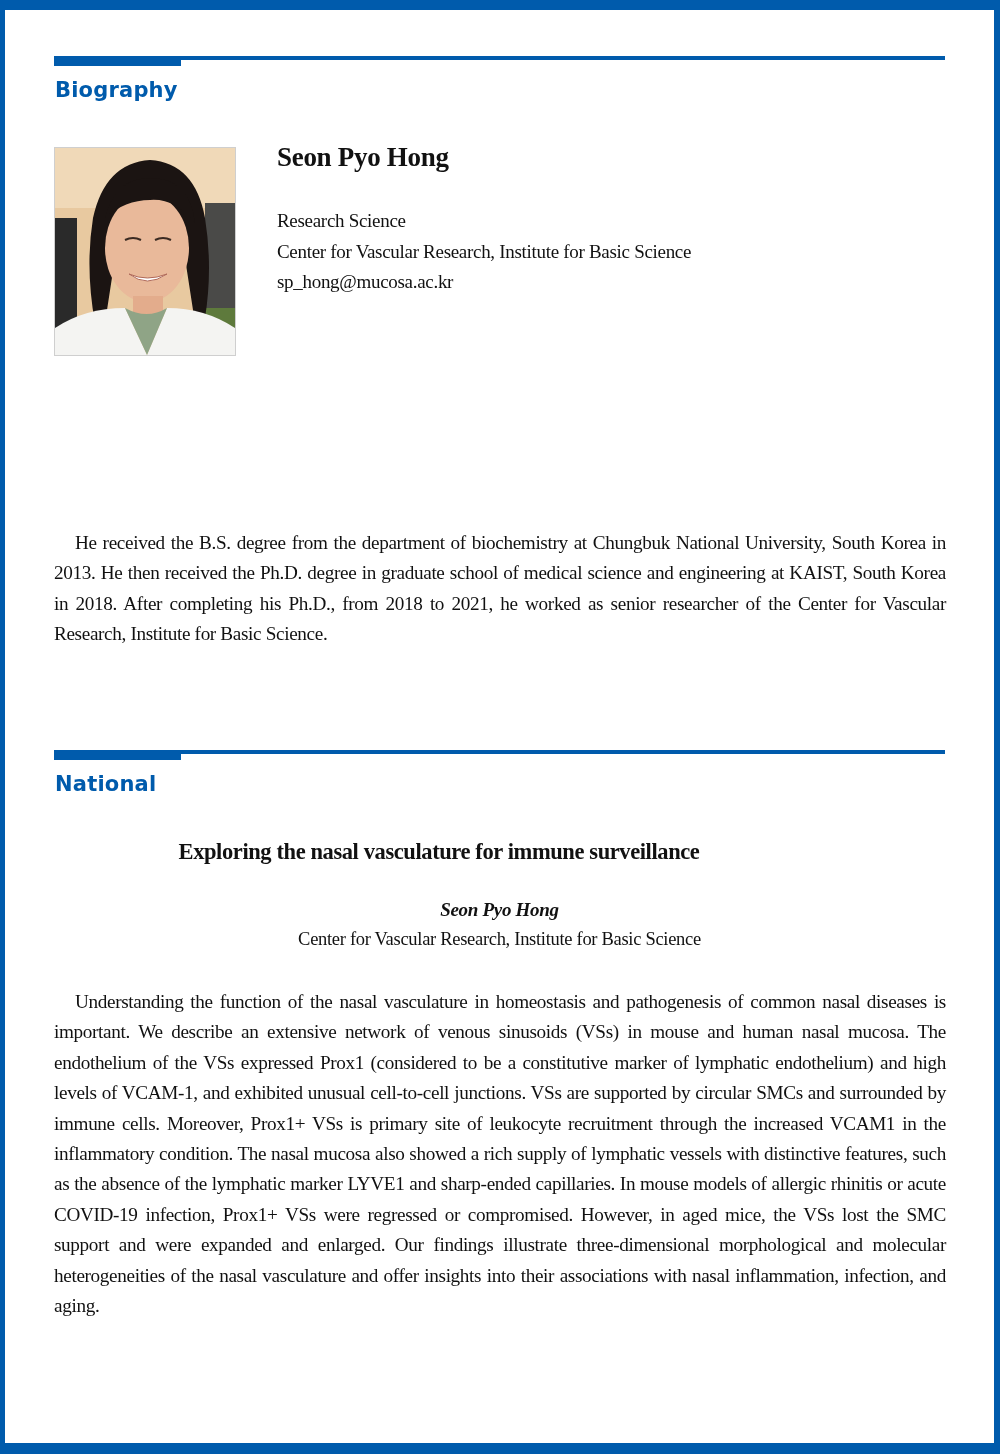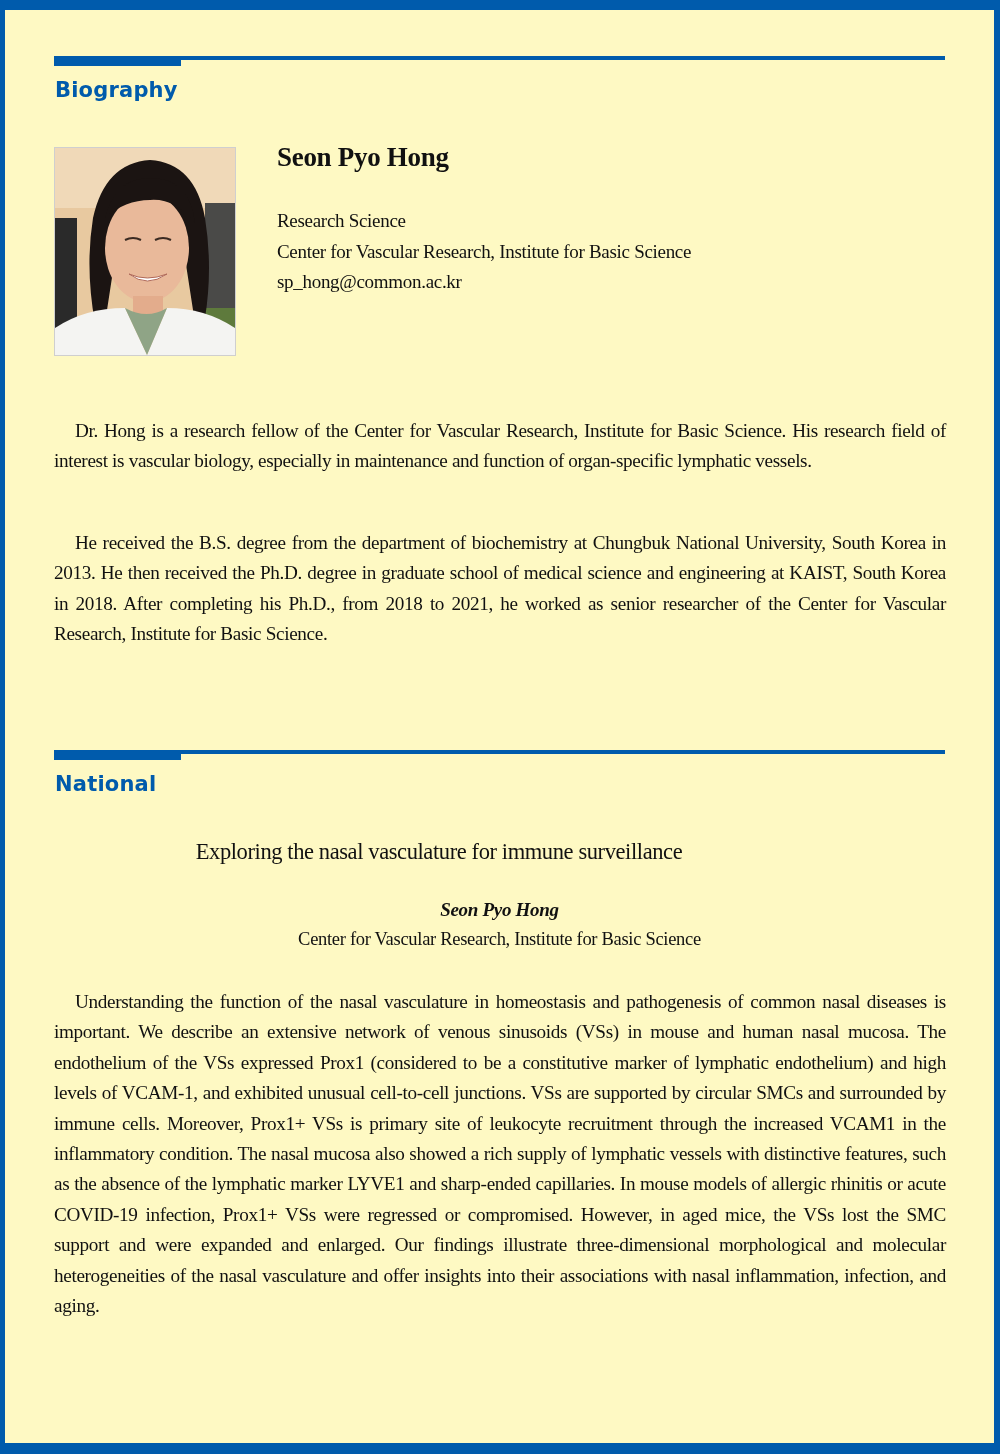--- a/index.html
+++ b/index.html
@@ -1,40 +1,40 @@
 <!DOCTYPE html>
 <html><head>
 <meta charset="utf-8">
 <style>
   html, body { margin: 0; padding: 0; }
   body { width: 1000px; height: 1454px; background: #005bac; position: relative; overflow: hidden; }
   .page {
     position: absolute; left: 5px; top: 10px; width: 989px; height: 1433px;
-    background: #fef9c3;
+    background: #ffffff;
   }
   .rule { position: absolute; left: 49px; width: 891px; height: 4px; background: #005bac; }
   .rule .thick { position: absolute; left: 0; top: 0; width: 127px; height: 10px; background: #005bac; }
   .section-title {
     position: absolute; left: 50px;
     font-family: "DejaVu Sans", sans-serif; font-weight: bold;
     color: #005bac; font-size: 21px; letter-spacing: 0.2px;
   }
   .serif { font-family: "Liberation Serif", serif; color: #111; }
   .photo { position: absolute; left: 49px; top: 137px; width: 180px; height: 207px;
     border: 1px solid #cfcfcf; overflow: hidden; }
   .name { position: absolute; left: 272px; top: 132px; font-size: 27px; font-weight: bold; letter-spacing: -0.3px; }
   .info { position: absolute; left: 272px; top: 196px; font-size: 19px; line-height: 30.5px; letter-spacing: -0.3px; }
   .info div { white-space: nowrap; }
   .para {
     position: absolute; left: 49px; width: 892px;
     font-size: 19.2px; line-height: 30.4px; text-align: justify; letter-spacing: -0.35px;
     text-indent: 21px; margin: 0;
   }
   .abs-title { position: absolute; left: 0; width: 868px; top: 829px; text-align: center;
-    font-size: 22.5px; font-weight: normal; letter-spacing: -0.4px; }
+    font-size: 22.5px; font-weight: bold; letter-spacing: -0.4px; }
   .abs-author { position: absolute; left: 0; width: 989px; top: 889px; text-align: center;
     font-size: 19px; font-weight: bold; font-style: italic; letter-spacing: -0.3px; }
   .abs-affil { position: absolute; left: 0; width: 989px; top: 919px; text-align: center;
     font-size: 18.5px; letter-spacing: -0.3px; }
 </style>
 </head>
 <body>
 
 <div class="page">
 
@@ -60,24 +60,23 @@
       <path d="M0 207 L0 180 Q30 160 70 160 L92 207 Z" fill="#f4f4f2"></path>
       <path d="M180 207 L180 180 Q150 160 112 160 L92 207 Z" fill="#f4f4f2"></path>
       <path d="M70 160 L92 207 L112 160 Q92 172 70 160 Z" fill="#8fa486"></path>
     </svg>
   </div>
 
   <div class="name serif">Seon Pyo Hong</div>
   <div class="info serif">
     <div>Research Science</div>
     <div>Center for Vascular Research, Institute for Basic Science</div>
-    <div>sp_hong@common.ac.kr</div>
+    <div>sp_hong@mucosa.ac.kr</div>
   </div>
 
-  <p class="para serif" style="top:406px;">Dr. Hong is a research fellow of the Center for Vascular Research, Institute for Basic Science. His research field of interest is vascular biology, especially in maintenance and function of organ-specific lymphatic vessels.</p>
   <p class="para serif" style="top:518px;">He received the B.S. degree from the department of biochemistry at Chungbuk National University, South Korea in 2013. He then received the Ph.D. degree in graduate school of medical science and engineering at KAIST, South Korea in 2018. After completing his Ph.D., from 2018 to 2021, he worked as senior researcher of the Center for Vascular Research, Institute for Basic Science.</p>
 
   <div class="rule" style="top:740px;">
     <div class="thick"></div>
   </div>
   <div class="section-title" style="top:762px;">National</div>
 
   <div class="abs-title serif">Exploring the nasal vasculature for immune surveillance</div>
   <div class="abs-author serif">Seon Pyo Hong</div>
   <div class="abs-affil serif">Center for Vascular Research, Institute for Basic Science</div>

